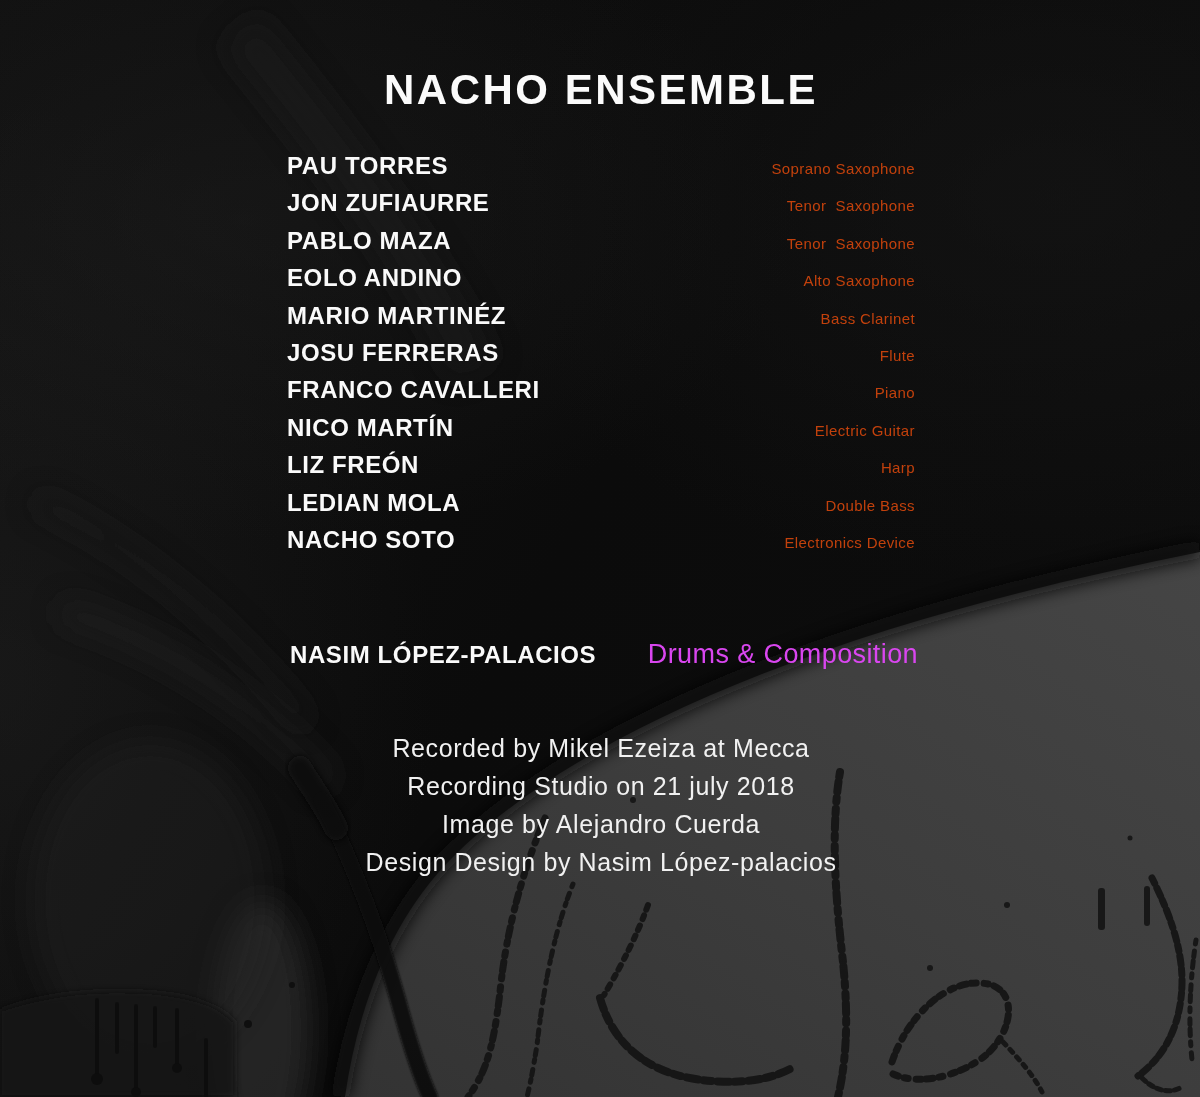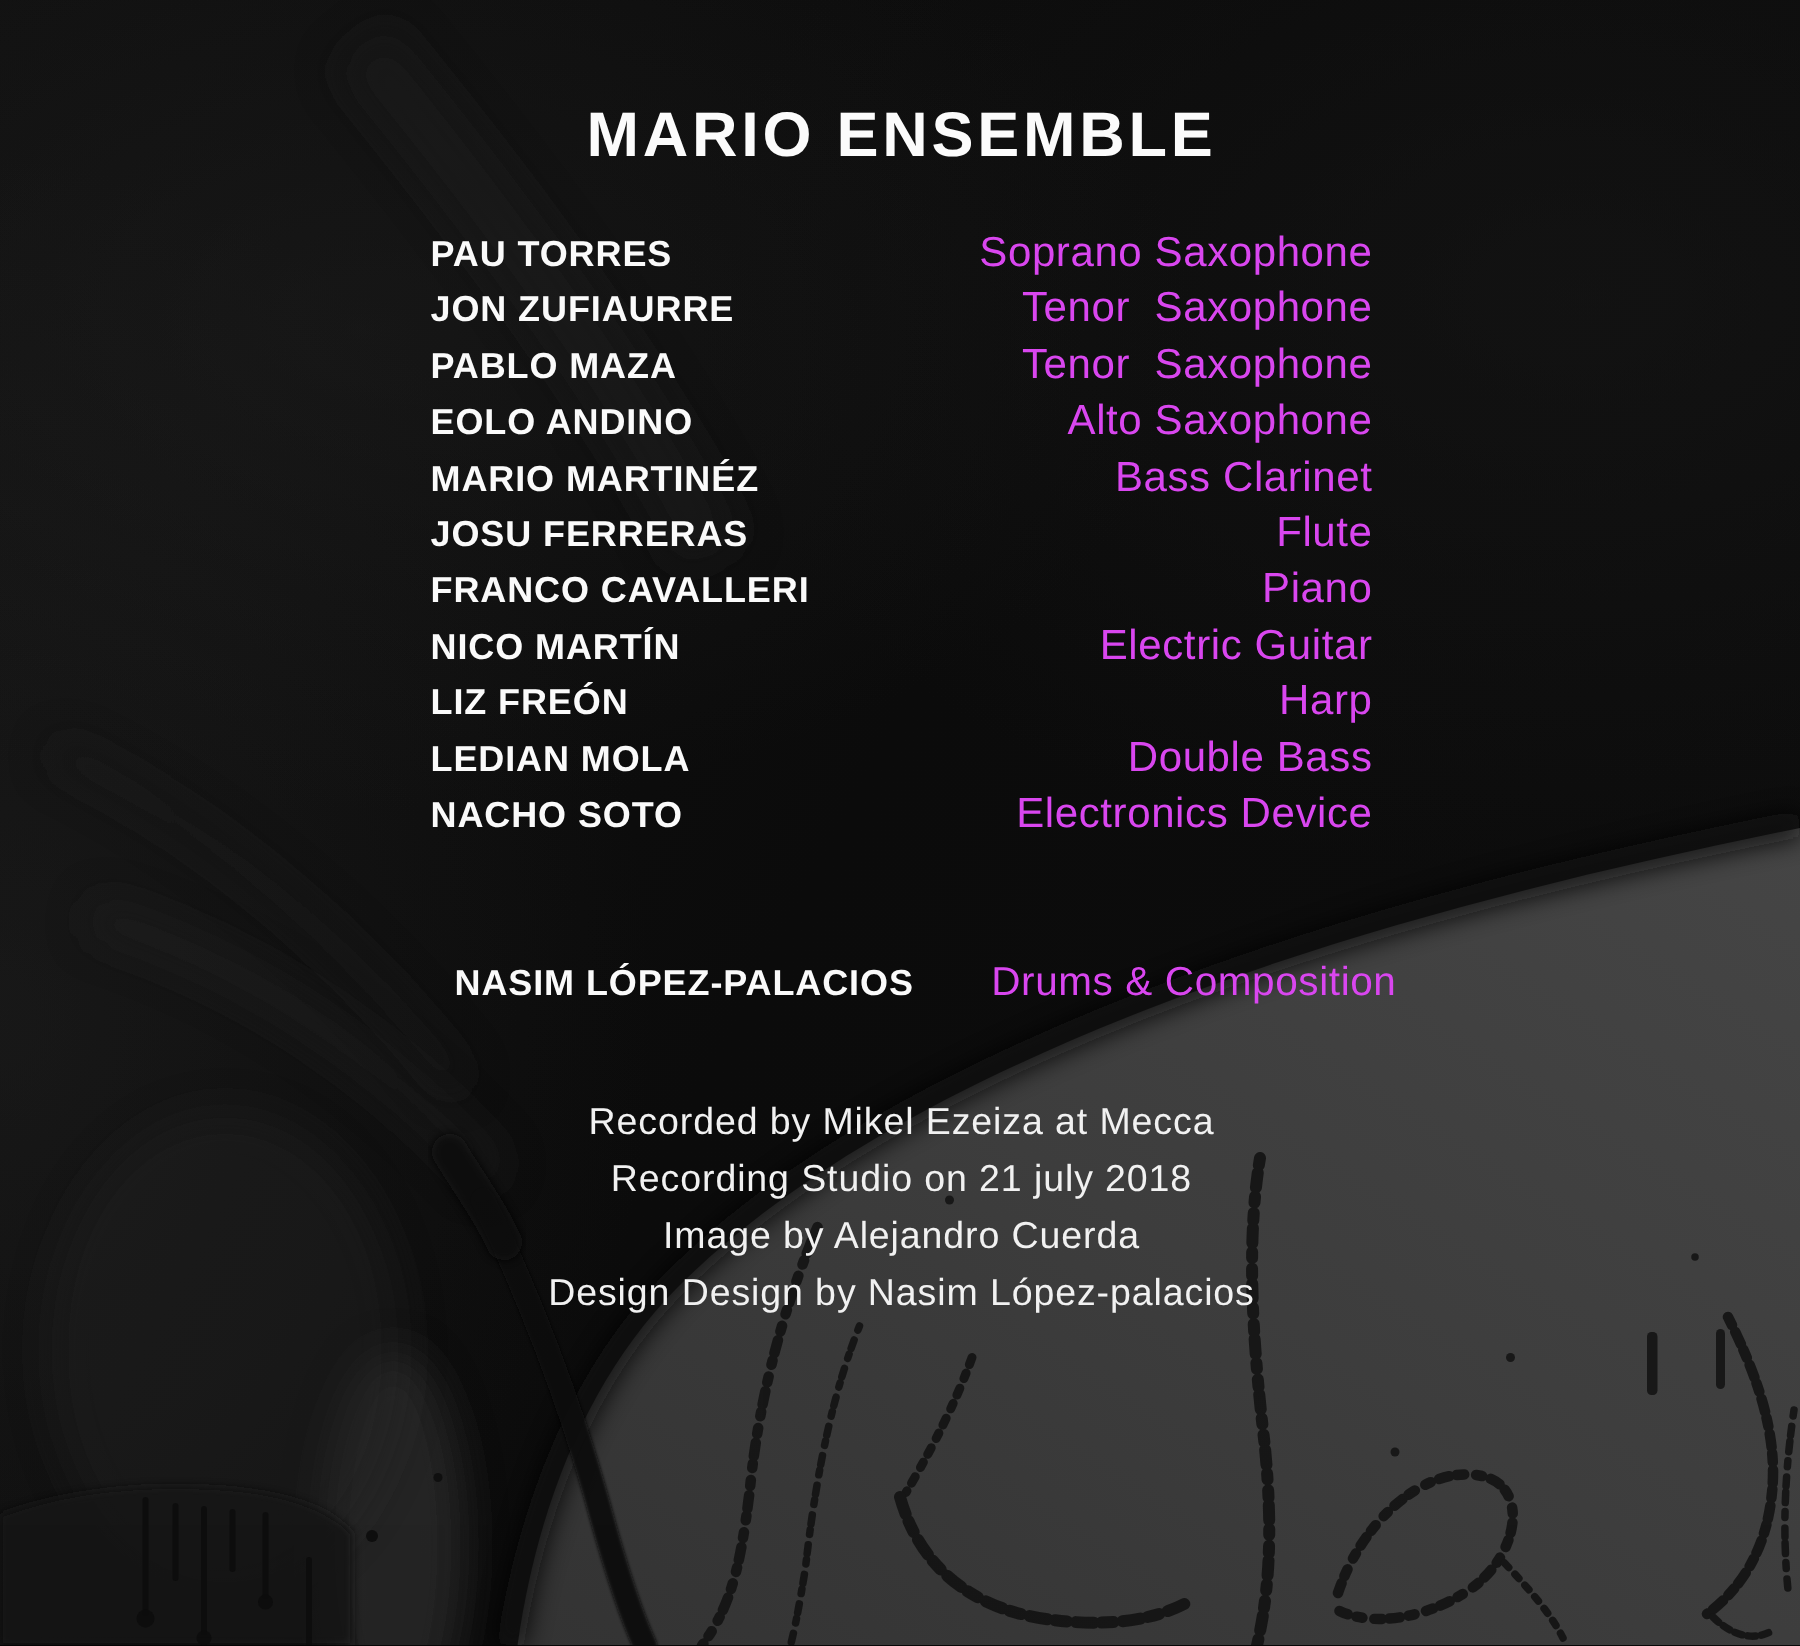--- a/index.html
+++ b/index.html
@@ -35,25 +35,25 @@
   .row{
     display:flex;justify-content:space-between;align-items:baseline;
     height:37.4px;
     gap:36px;
   }
   .name{
     font-weight:700;font-size:24px;letter-spacing:.6px;color:#fafafa;
     white-space:pre;
   }
   .instr{
-    font-size:28px;letter-spacing:.4px;color:#d946ef;
+    font-size:15px;letter-spacing:.4px;color:#c2410c;
     white-space:pre;
   }
   .featured-row{
-    position:absolute;top:639px;left:303px;width:628px;
+    position:absolute;top:639px;left:290px;width:628px;
     display:flex;justify-content:space-between;align-items:baseline;
   }
   .featured-row .instr{font-size:27px;color:#d946ef;}
   .credits{
     position:absolute;top:729px;left:287px;width:628px;
     text-align:center;
   }
   .credits p{
     margin:0;line-height:38px;
     font-size:25px;letter-spacing:.6px;color:#f1f1f1;
@@ -141,21 +141,21 @@
       <rect x="1144" y="886" width="6" height="40" rx="3"></rect>
       <circle cx="1007" cy="905" r="3"></circle>
       <circle cx="1130" cy="838" r="2.5"></circle>
       <circle cx="930" cy="968" r="3"></circle>
       <circle cx="633" cy="800" r="3"></circle>
     </g>
   </svg>
 
   <div class="content">
 
-    <h1 class="page-title">MARIO ENSEMBLE</h1>
+    <h1 class="page-title">NACHO ENSEMBLE</h1>
 
     <ul class="roster">
       <li class="row">
         <span class="name">PAU TORRES</span>
         <span class="instr">Soprano Saxophone</span>
       </li>
       <li class="row">
         <span class="name">JON ZUFIAURRE</span>
         <span class="instr">Tenor  Saxophone</span>
       </li>

